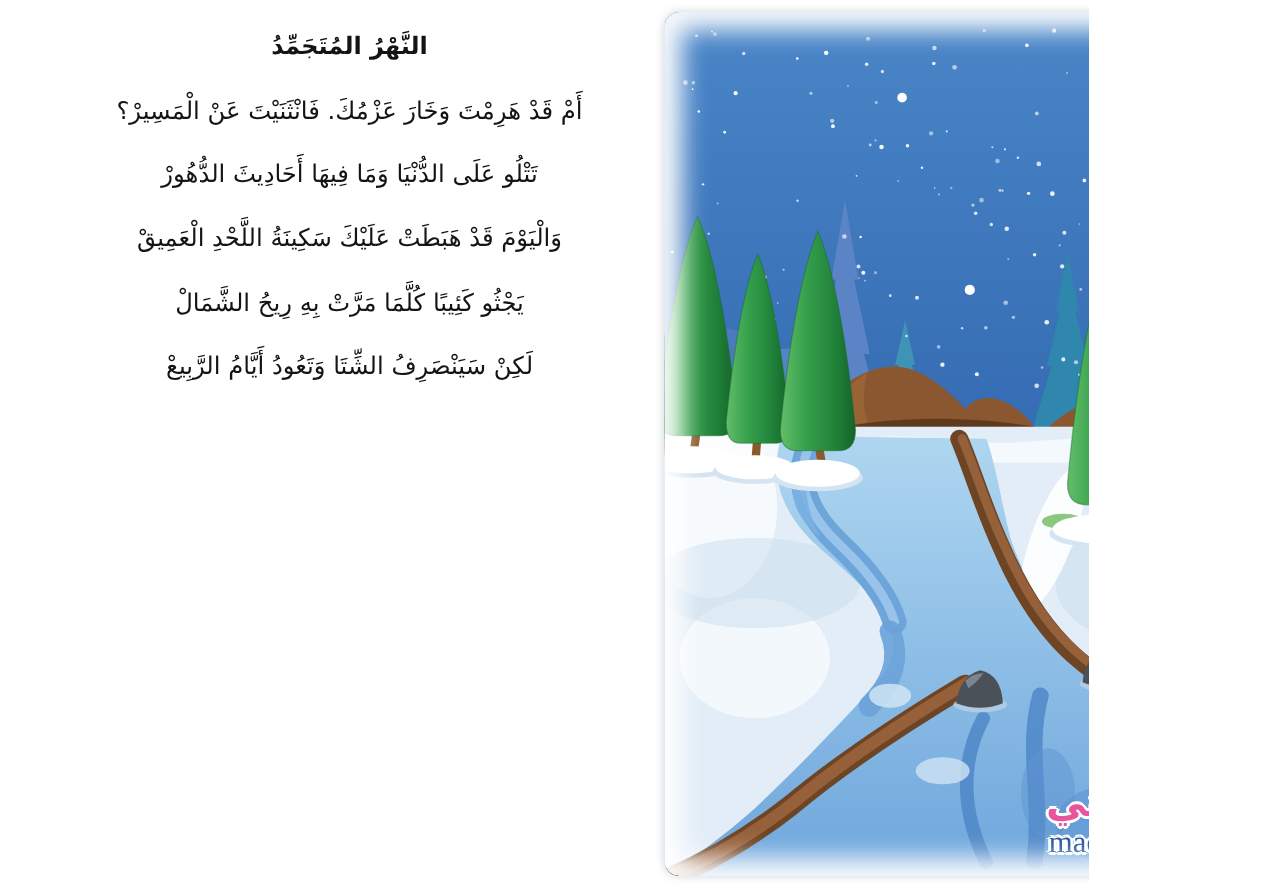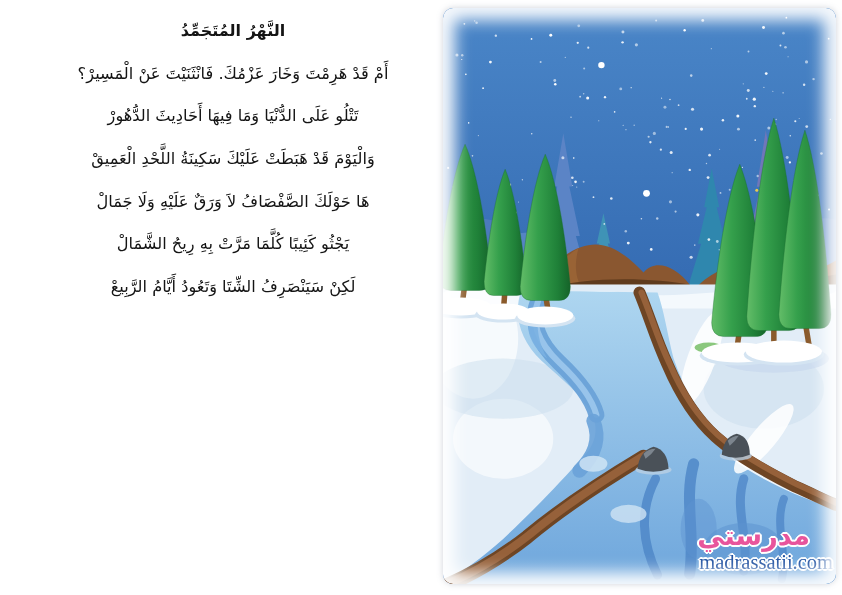--- a/index.html
+++ b/index.html
@@ -1,16 +1,16 @@
 <!DOCTYPE html>
 <html lang="ar"><head>
 <meta charset="utf-8">
 <style>
   html,body{margin:0;padding:0;background:#fff;}
-  .page{position:relative;width:842px;height:595px;background:#fff;overflow:hidden;
+  .page{position:relative;width:726px;height:595px;background:#fff;overflow:hidden;
         font-family:"DejaVu Sans",sans-serif;}
 
   
   .poem{position:absolute;left:26px;top:8px;width:414px;direction:rtl;color:#141414;}
   .poem-title{height:44px;display:flex;align-items:center;justify-content:center;
               font-size:16px;font-weight:600;}
   .poem-line{height:42.6px;display:flex;align-items:center;justify-content:center;
              font-size:16.2px;white-space:nowrap;}
 
   
@@ -31,21 +31,20 @@
 </head>
 <body>
 
 <div class="page">
 
   <div class="poem">
     <div class="poem-title">النَّهْرُ المُتَجَمِّدُ</div>
     <div class="poem-line">أَمْ قَدْ هَرِمْتَ وَخَارَ عَزْمُكَ. فَانْثَنَيْتَ عَنْ الْمَسِيرْ؟</div>
     <div class="poem-line">تَتْلُو عَلَى الدُّنْيَا وَمَا فِيهَا أَحَادِيثَ الدُّهُورْ</div>
     <div class="poem-line">وَالْيَوْمَ قَدْ هَبَطَتْ عَلَيْكَ سَكِينَةُ اللَّحْدِ الْعَمِيقْ</div>
-    <div class="poem-line">هَا حَوْلَكَ الصَّفْصَافُ لاَ وَرَقٌ عَلَيْهِ وَلَا جَمَالْ</div>
     <div class="poem-line">يَجْثُو كَئِيبًا كُلَّمَا مَرَّتْ بِهِ رِيحُ الشَّمَالْ</div>
     <div class="poem-line">لَكِنْ سَيَنْصَرِفُ الشِّتَا وَتَعُودُ أَيَّامُ الرَّبِيعْ</div>
   </div>
 
   <div class="illus">
     <svg id="scene" viewBox="0 0 392 575" preserveAspectRatio="none">
       <defs>
         <linearGradient id="skyG" x1="0" y1="0" x2="0" y2="1">
           <stop offset="0" stop-color="#4a86c8"></stop>
             <stop offset=".55" stop-color="#3268b0"></stop>

